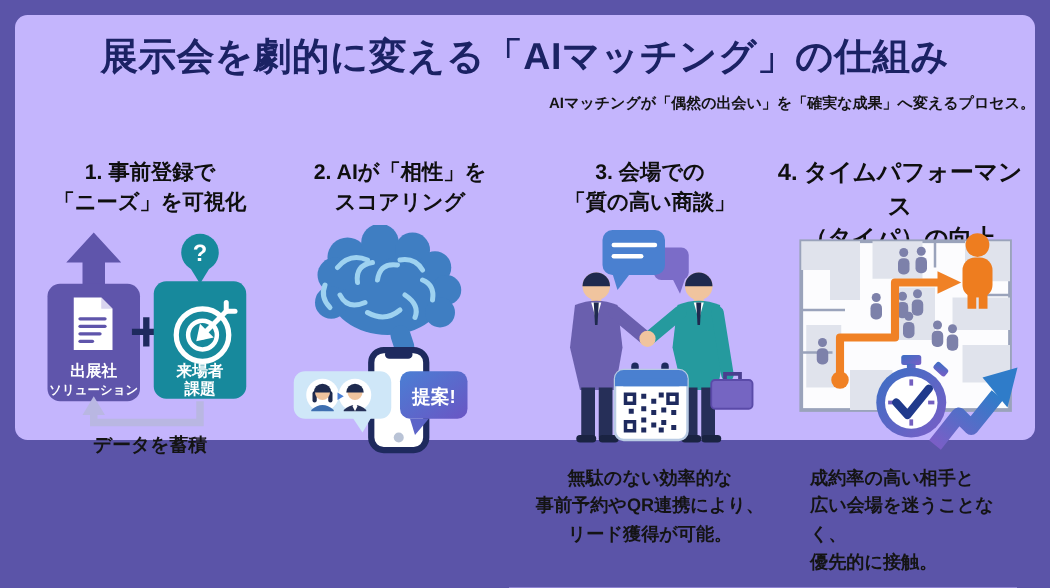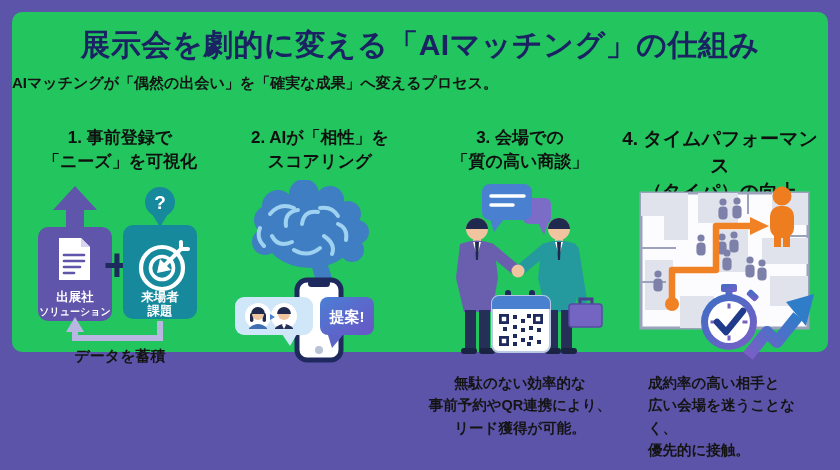--- a/index.html
+++ b/index.html
@@ -4,29 +4,29 @@
 <style>
   * { margin:0; padding:0; box-sizing:border-box; }
   html,body { width:840px; height:470px; }
   body {
     background:#5b54a8;
     font-family:"Liberation Sans","DejaVu Sans",sans-serif;
     position:relative; overflow:hidden;
   }
   .panel {
     position:absolute; left:12px; top:12px; width:816px; height:340px;
-    background:#22c55e; border-radius:10px;
+    background:#c4b5fd; border-radius:10px;
   }
   .title {
     padding-top:13px; text-align:center;
     font-size:30px; font-weight:900; color:#1b2264; letter-spacing:.5px;
   }
   .subtitle {
-    margin-top:8px; text-align:left;
-    font-size:15px; font-weight:bold; color:#141414;
+    margin-top:8px; text-align:right;
+    font-size:12px; font-weight:bold; color:#141414;
   }
   .columns {
     position:absolute; left:20px; top:126px; width:800px;
     display:flex;
   }
   .col { width:200px; display:flex; flex-direction:column; align-items:center; }
   .heading {
     height:54px; text-align:center; font-weight:800; color:#0f0f0f;
     font-size:17px; line-height:1.4;
   }

